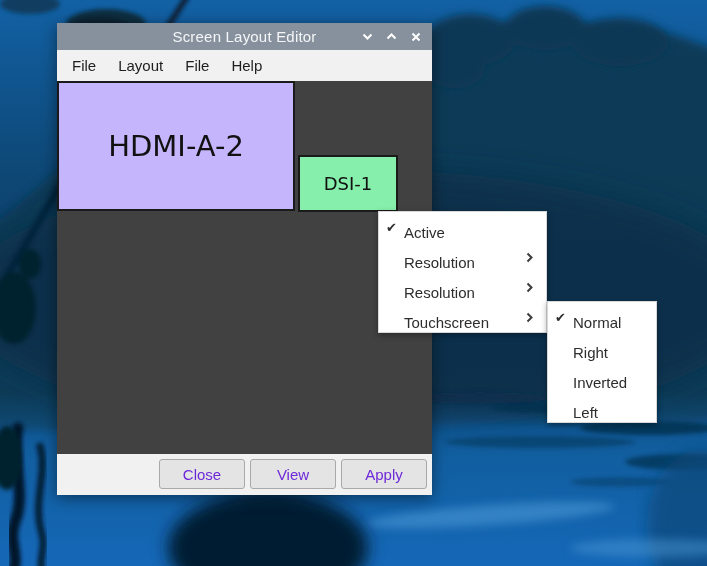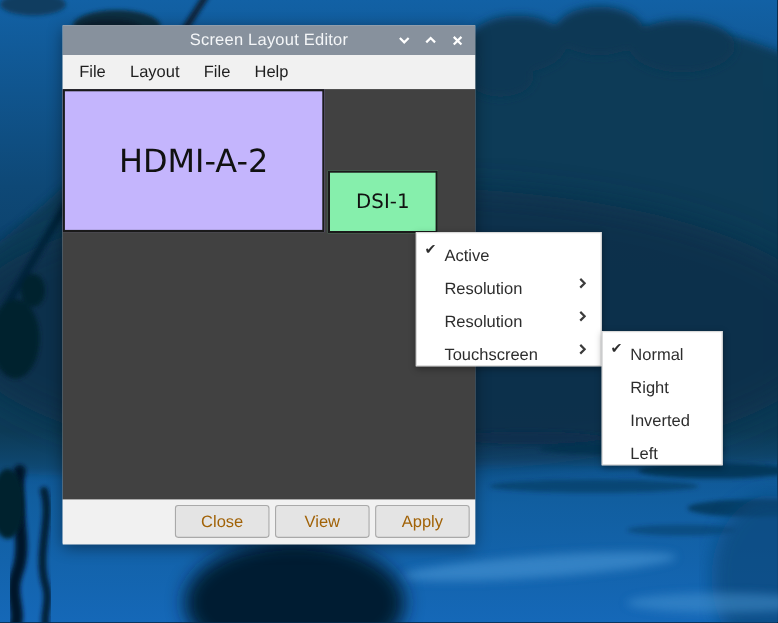--- a/index.html
+++ b/index.html
@@ -20,21 +20,21 @@
   .menuitem{display:flex;align-items:center;padding:0 11px;font-size:15px;color:#1e1e1e;}
   .canvas{position:relative;height:373px;background:#414141;overflow:hidden;}
   .display-box{position:absolute;box-sizing:border-box;border:2px solid #1a1a1a;
                display:flex;align-items:center;justify-content:center;
                font-family:"DejaVu Sans",sans-serif;color:#111;}
   .hdmi{left:0;top:0;width:238px;height:130px;background:#c4b5fd;font-size:29px;}
   .dsi{left:241px;top:74px;width:100px;height:57px;background:#86efac;font-size:18px;}
   .footer{height:40px;background:#f1f1f1;display:flex;align-items:center;
           justify-content:flex-end;gap:5px;padding-right:5px;box-sizing:border-box;}
   .btn{width:86px;height:30px;background:#e4e4e4;border:1px solid #a9a9a9;border-radius:3px;
-       font-size:15px;color:#a16207;display:flex;align-items:center;justify-content:center;
+       font-size:15px;color:#6d28d9;display:flex;align-items:center;justify-content:center;
        box-sizing:border-box;font-family:"Liberation Sans",sans-serif;}
 
   
   .popup{position:absolute;background:#fff;border:1px solid #d8d8d8;box-sizing:border-box;
          box-shadow:0 2px 6px rgba(0,0,0,.35);padding:0;}
   .ctxmenu{left:378px;top:211px;width:169px;z-index:5;}
   .submenu{left:547px;top:301px;width:110px;z-index:6;}
   .mrow{height:30px;display:flex;align-items:center;font-size:15px;color:#2d2d2d;}
   .mrow .check{width:18px;margin-left:7px;font-size:13px;color:#2d2d2d;
                font-family:"DejaVu Sans",sans-serif;text-align:left;}

